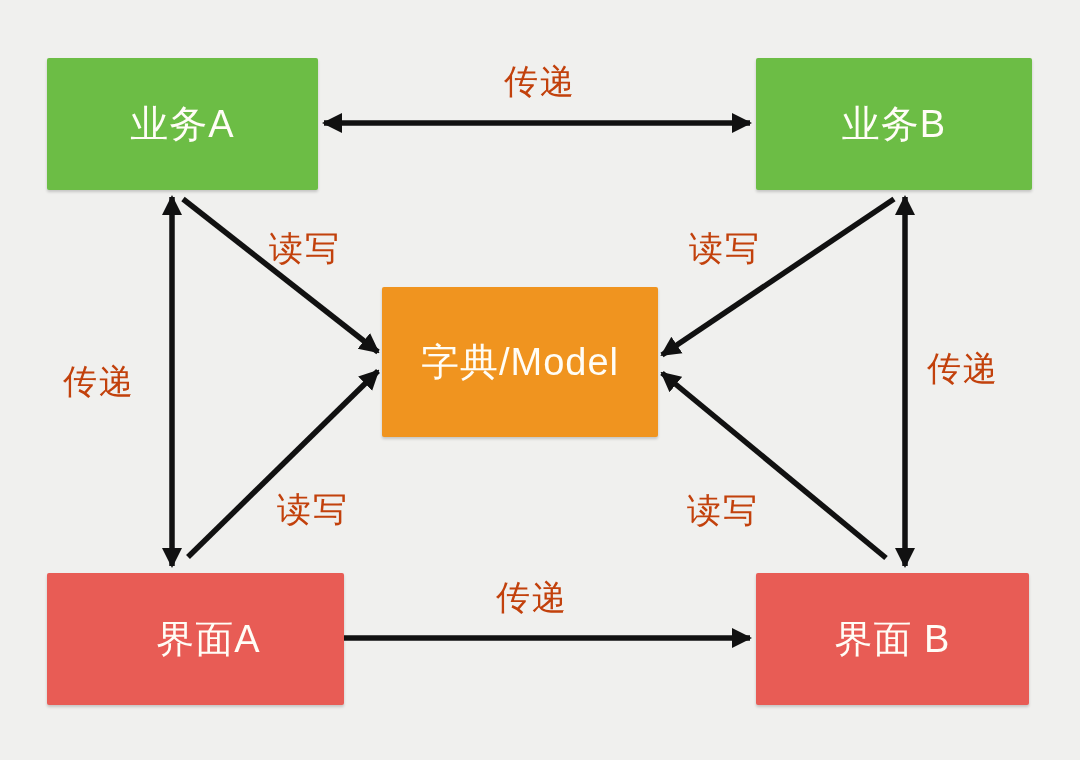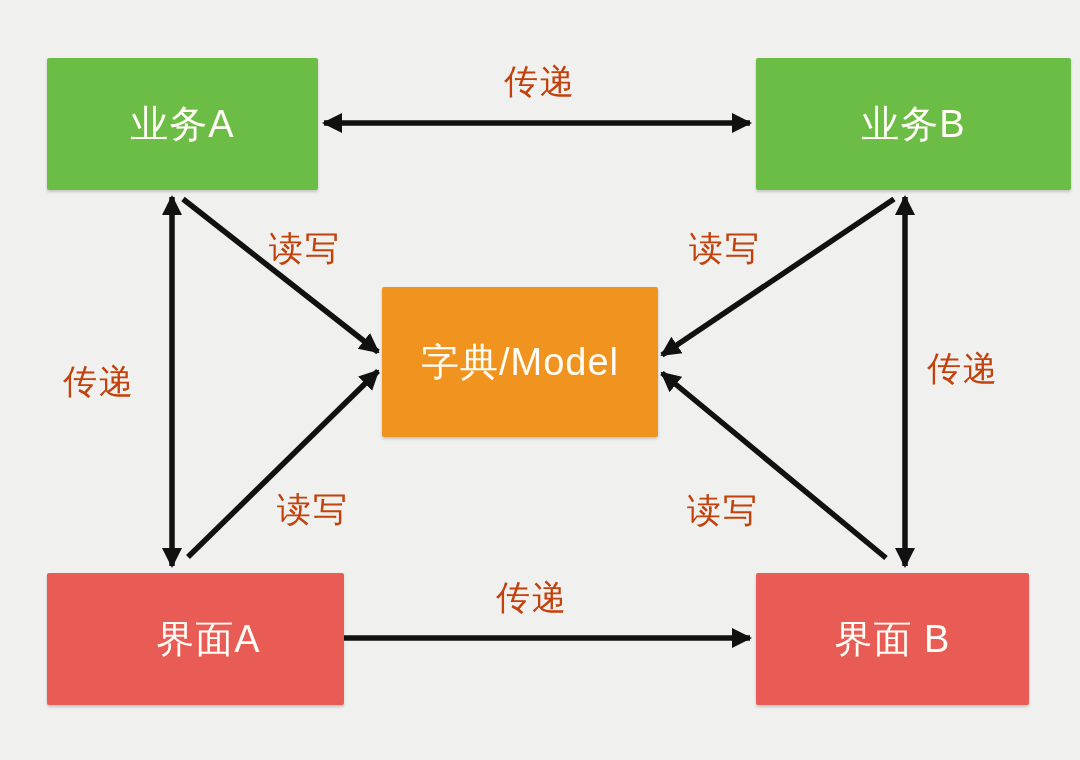--- a/index.html
+++ b/index.html
@@ -38,21 +38,21 @@
     font-size: 38px;
     font-weight: 300;
     letter-spacing: 1px;
     white-space: nowrap;
   }
   .node-green  { background: #6cbd45; }
   .node-orange { background: #f0941f; }
   .node-red    { background: #e85c55; }
 
   .node-biz-a { left: 47px;  top: 58px;  width: 271px; height: 132px; }
-  .node-biz-b { left: 756px; top: 58px;  width: 315px; height: 132px; }
+  .node-biz-b { left: 756px; top: 58px;  width: 276px; height: 132px; }
   .node-model { left: 382px; top: 287px; width: 276px; height: 150px; }
   .node-ui-a  { left: 47px;  top: 573px; width: 271px; height: 132px; padding-left: 26px; }
   .node-ui-b  { left: 756px; top: 573px; width: 273px; height: 132px; }
 
   .edge-label {
     position: absolute;
     transform: translate(-50%, -50%);
     color: #c2410c;
     font-size: 34px;
     font-weight: 300;

